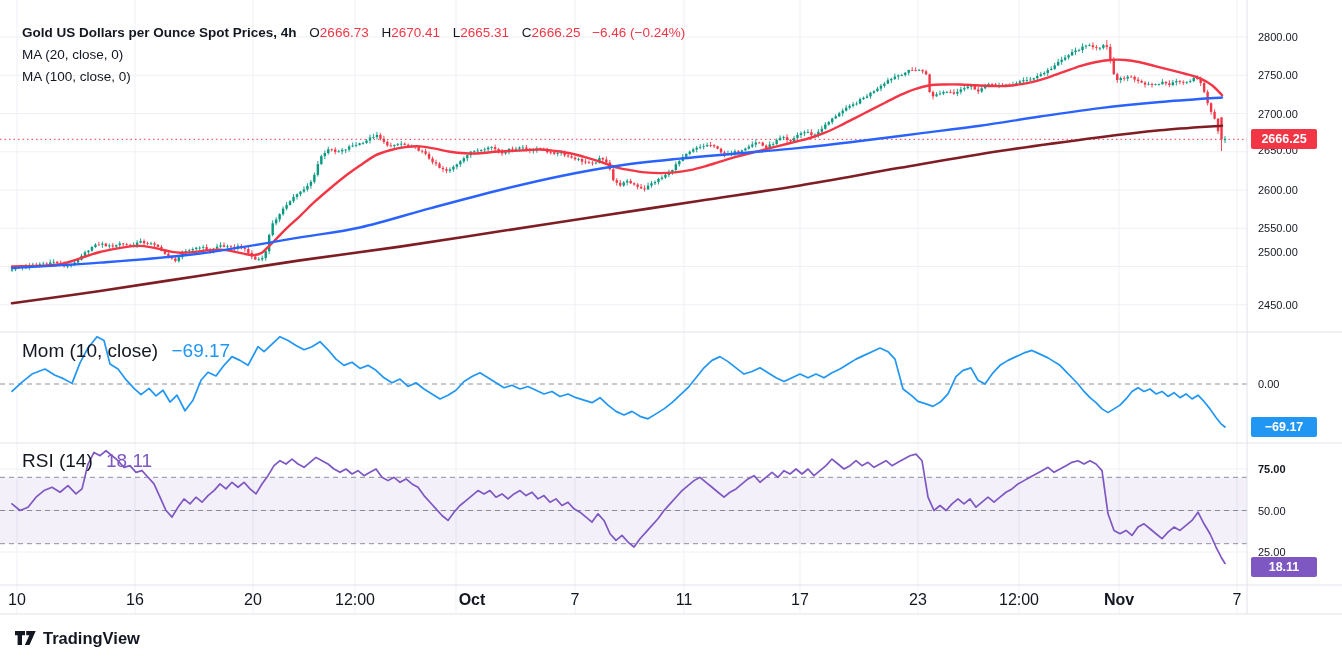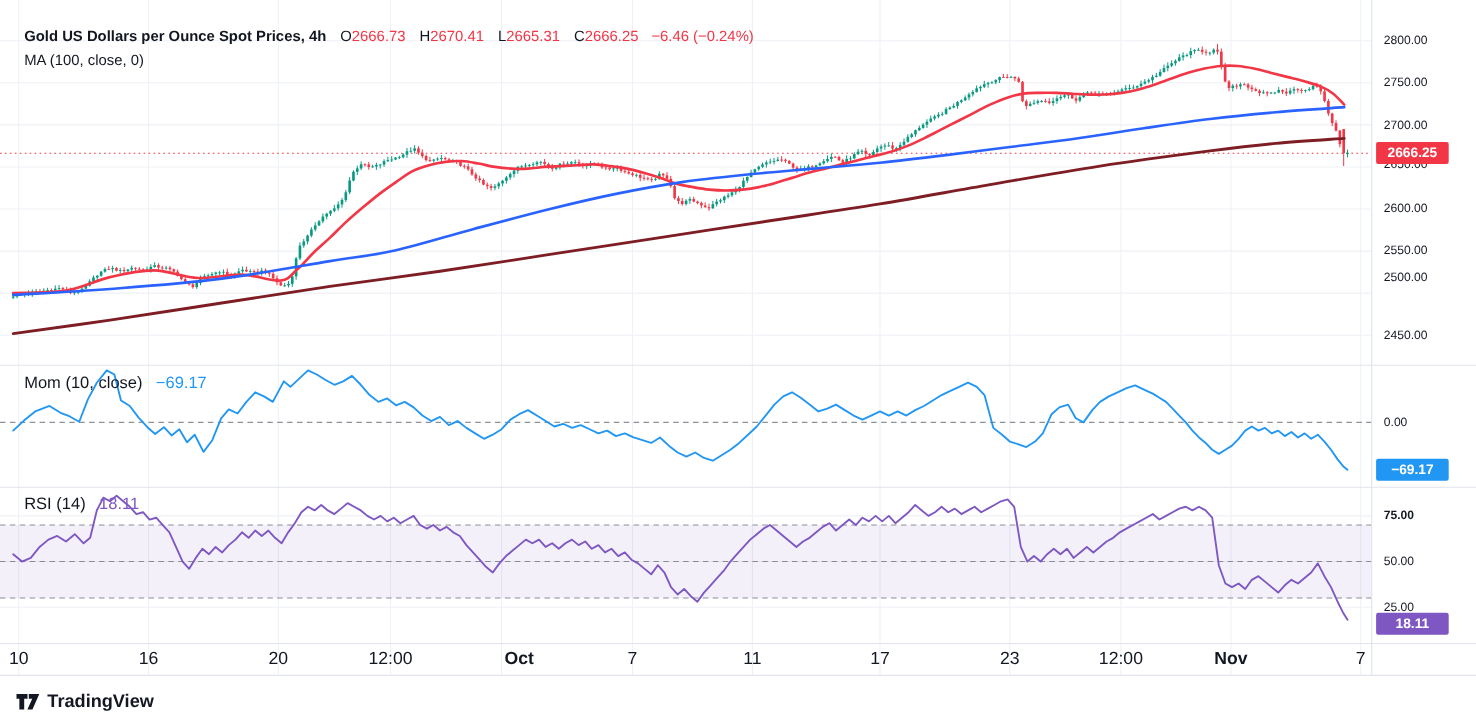--- a/index.html
+++ b/index.html
@@ -5,21 +5,21 @@
   html,body{margin:0;padding:0;background:#fff;}
   #screen{position:relative;width:1342px;height:659px;background:#fff;overflow:hidden;
     font-family:"Liberation Sans","DejaVu Sans",sans-serif;color:#131722;}
   #chart-svg{position:absolute;left:0;top:0;}
   .legend{position:absolute;left:22px;top:22px;line-height:22px;font-size:13.5px;}
   .legend .row{white-space:nowrap;}
   .legend .t{font-weight:700;}
   .legend .k{color:#131722;margin-left:9px;}
   .legend .v{color:#F23645;}
   .legend .chg{color:#F23645;margin-left:8px;}
-  .ind-label{position:absolute;font-size:15px;white-space:nowrap;}
+  .ind-label{position:absolute;font-size:19px;white-space:nowrap;}
   .ind-label .val{margin-left:8px;}
   .y-label{position:absolute;left:1258px;font-size:11px;color:#131722;transform:translateY(-50%);}
   .x-label{position:absolute;font-size:16px;color:#131722;transform:translateX(-50%);top:591px;}
   .x-label.bold{font-weight:700;}
   .badge{position:absolute;left:1251px;width:66px;height:20px;border-radius:2px;color:#fff;
     font-size:12.5px;font-weight:700;display:flex;align-items:center;justify-content:center;
     transform:translateY(-50%);}
   #footer-logo{position:absolute;left:14px;top:628px;display:flex;align-items:center;gap:6px;}
   #footer-logo .brand{font-size:16.5px;font-weight:600;color:#131722;}
 </style>
@@ -771,20 +771,21 @@
 
   <div class="legend">
     <div class="row">
       <span class="t">Gold US Dollars per Ounce Spot Prices, 4h</span>
       <span class="k">O</span><span class="v">2666.73</span>
       <span class="k">H</span><span class="v">2670.41</span>
       <span class="k">L</span><span class="v">2665.31</span>
       <span class="k">C</span><span class="v">2666.25</span>
       <span class="chg">−6.46 (−0.24%)</span>
     </div>
+    <div class="row"><span>MA (20, close, 0)</span></div>
     <div class="row"><span>MA (100, close, 0)</span></div>
   </div>
 
   <div class="ind-label" style="left:22px;top:340px;">
     <span>Mom (10, close)</span>
     <span class="val" id="mom-val" style="color: rgb(33, 150, 243);">−69.17</span>
   </div>
 
   <div class="ind-label" style="left:22px;top:450px;">
     <span>RSI (14)</span>

